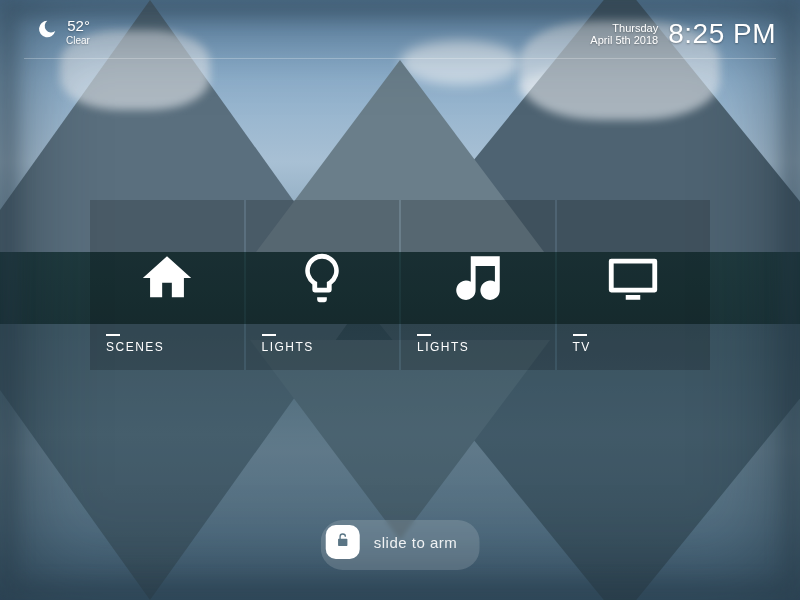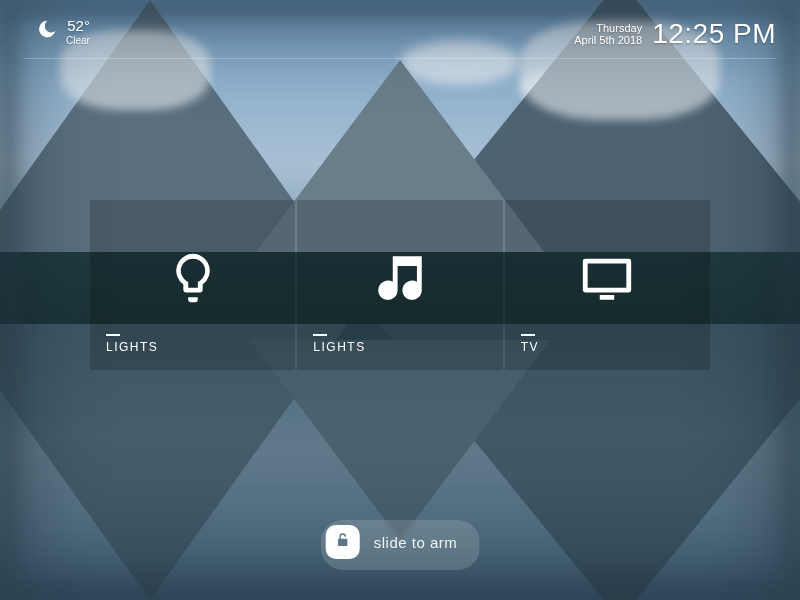--- a/index.html
+++ b/index.html
@@ -234,27 +234,38 @@
     <div class="weather-text">
       <span class="temp">52°</span>
       <span class="cond">Clear</span>
     </div>
   </div>
   <div class="datetime">
     <div class="date-block">
       <span>Thursday</span>
       <span>April 5th 2018</span>
     </div>
-    <span class="time">12:25 PM</span>
+    <span class="time">8:25 PM</span>
   </div>
 </div>
 <div class="header-line"></div>
 
 <div class="tiles">
 
+  <div class="tile">
+    <div class="tile-icon">
+      <svg viewBox="0 0 24 24">
+          <path d="M12 3l10 9h-3v8h-5v-6h-4v6H5v-8H2z"></path>
+        </svg>
+    </div>
+    <div class="tile-label-wrap">
+      <div class="tile-tick"></div>
+      <span class="tile-label">SCENES</span>
+    </div>
+  </div>
 
   <div class="tile">
     <div class="tile-icon">
       <svg viewBox="0 0 24 24">
           <path d="M12 2a7 7 0 0 0-4 12.7V17a1 1 0 0 0 1 1h6a1 1 0 0 0 1-1v-2.3A7 7 0 0 0 12 2zm-2 18h4v1a1 1 0 0 1-1 1h-2a1 1 0 0 1-1-1v-1zM12 4a5 5 0 0 1 2.9 9.1l-.9.6V16h-4v-2.3l-.9-.6A5 5 0 0 1 12 4z"></path>
         </svg>
     </div>
     <div class="tile-label-wrap">
       <div class="tile-tick"></div>
       <span class="tile-label">LIGHTS</span>

